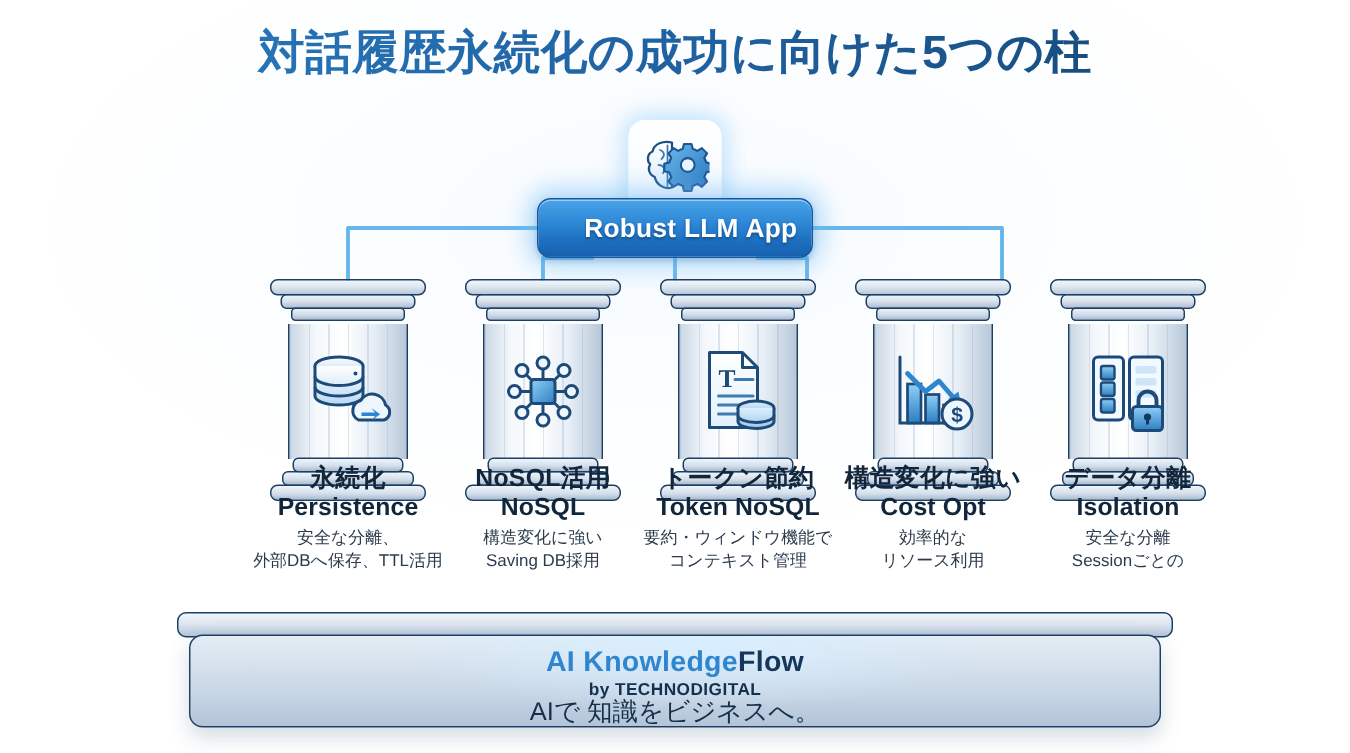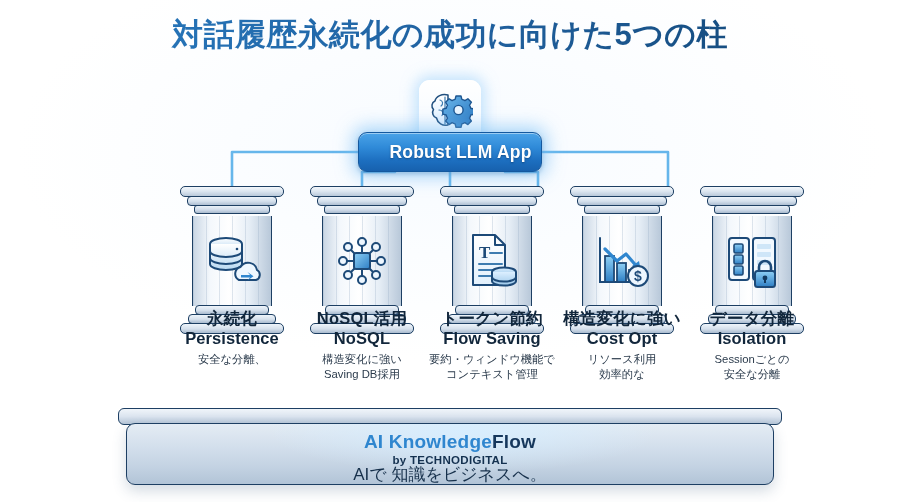--- a/index.html
+++ b/index.html
@@ -196,20 +196,21 @@
     </div>
     <div class="base">
       <div class="b1"></div>
       <div class="b2"></div>
       <div class="b3"></div>
     </div>
     <div class="p-title-ja">永続化</div>
     <div class="p-title-en">Persistence</div>
     <div class="p-desc">
       <div>安全な分離、</div>
+      <div>外部DBへ保存、TTL活用</div>
     </div>
   </div>
 
   <div class="pillar" style="left:310px">
     <div class="cap">
       <div class="abacus"></div>
       <div class="echinus"></div>
       <div class="necking"></div>
     </div>
     <div class="shaft">
@@ -283,21 +284,21 @@
           <path d="M29 46 a12 4.6 0 0 0 24 0" fill="none"></path>
         </g>
       </svg>
     </div>
     <div class="base">
       <div class="b1"></div>
       <div class="b2"></div>
       <div class="b3"></div>
     </div>
     <div class="p-title-ja">トークン節約</div>
-    <div class="p-title-en">Flow Saving</div>
+    <div class="p-title-en">Token NoSQL</div>
     <div class="p-desc">
       <div>要約・ウィンドウ機能で</div>
       <div>コンテキスト管理</div>
     </div>
   </div>
 
   <div class="pillar" style="left:570px">
     <div class="cap">
       <div class="abacus"></div>
       <div class="echinus"></div>
@@ -326,22 +327,22 @@
       </svg>
     </div>
     <div class="base">
       <div class="b1"></div>
       <div class="b2"></div>
       <div class="b3"></div>
     </div>
     <div class="p-title-ja">構造変化に強い</div>
     <div class="p-title-en">Cost Opt</div>
     <div class="p-desc">
+      <div>効率的な</div>
       <div>リソース利用</div>
-      <div>効率的な</div>
     </div>
   </div>
 
   <div class="pillar" style="left:700px">
     <div class="cap">
       <div class="abacus"></div>
       <div class="echinus"></div>
       <div class="necking"></div>
     </div>
     <div class="shaft">
@@ -371,22 +372,22 @@
       </svg>
     </div>
     <div class="base">
       <div class="b1"></div>
       <div class="b2"></div>
       <div class="b3"></div>
     </div>
     <div class="p-title-ja">データ分離</div>
     <div class="p-title-en">Isolation</div>
     <div class="p-desc">
+      <div>安全な分離</div>
       <div>Sessionごとの</div>
-      <div>安全な分離</div>
     </div>
   </div>
 
   <div class="platform"></div>
 
   <div class="banner">
     <div class="brand">
       <span class="b-a">AI Knowledge</span><span class="b-b">Flow</span>
     </div>
     <div class="brand-sub">by TECHNODIGITAL</div>

